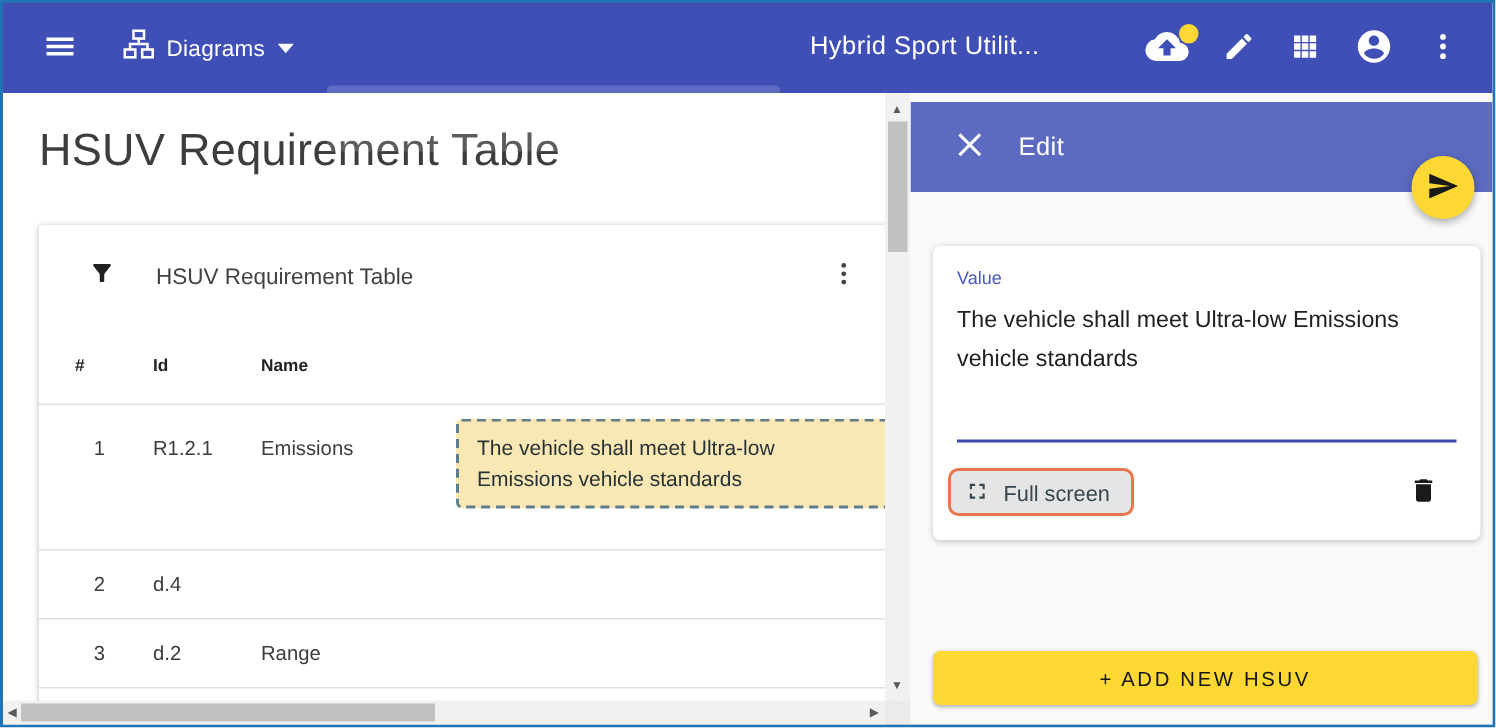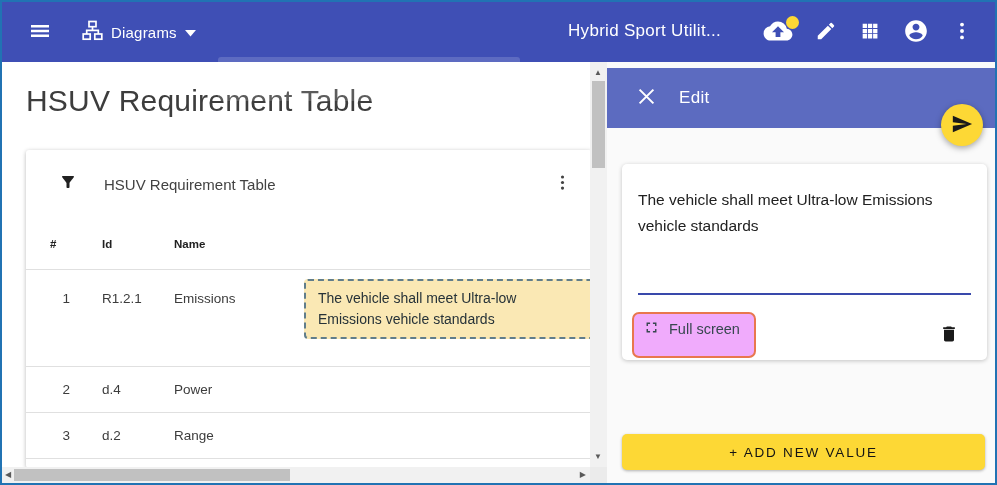--- a/index.html
+++ b/index.html
@@ -12,21 +12,21 @@
   
   .topbar{ position:absolute; left:0; top:0; width:993px; height:60px; background:var(--topbar_bg,#3f51b5); color:#fff; z-index:10; }
   .icon-btn{ background:none; border:0; padding:0; cursor:pointer; color:#fff; display:flex; align-items:center; justify-content:center; }
   .menu-btn{ position:absolute; left:26px; top:18px; width:24px; height:24px; }
   .nav-group{ position:absolute; left:80px; top:16px; height:28px; display:flex; align-items:center; gap:8px; cursor:pointer; }
   .nav-label{ font-size:15px; font-weight:500; letter-spacing:.2px; }
   .searchbox{ position:absolute; left:216px; top:8px; width:302px; height:44px; background:rgba(255,255,255,.16);
               border-radius:3px; display:flex; align-items:center; padding:0 14px; gap:15px;margin-top:47px; }
   .searchbox input{ background:transparent; border:0; outline:none; color:#fff; font-size:15px; width:100%; font-family:inherit; }
   .searchbox input::placeholder{ color:rgba(255,255,255,.85); }
-  .doc-title{ position:absolute; left:538px; top:19px; font-size:17px; font-weight:500; white-space:nowrap; letter-spacing:.3px;margin-left:28px; }
+  .doc-title{ position:absolute; left:538px; top:19px; font-size:17px; font-weight:500; white-space:nowrap; letter-spacing:.3px; }
   .topbar-actions{ position:absolute; right:22px; top:14px; height:32px; display:flex; align-items:center; gap:22px; }
   .badge-wrap{ position:relative; }
   .notif-dot{ position:absolute; top:-3px; right:-6px; width:13px; height:13px; border-radius:50%; background:var(--accent_yellow,#fdd835); }
 
   
   .left-panel{ position:absolute; left:0; top:60px; width:588px; height:421px; background:#fff; }
   .page-title{ position:absolute; left:24px; top:22px; font-size:30px; font-weight:400; color:#3d3d3d; letter-spacing:.2px; }
   .card{ position:absolute; left:24px; top:88px; width:566px; height:318px; background:#fff; border-radius:3px;
          box-shadow:0 1px 4px rgba(0,0,0,.28); }
   .card-header{ display:flex; align-items:center; height:68px; padding:0 18px 0 33px; gap:27px; }
@@ -64,21 +64,21 @@
   .fab{ position:absolute; left:334px; top:42px; width:42px; height:42px; border-radius:50%;
         background:var(--accent_yellow,#fdd835); border:0; box-shadow:0 2px 6px rgba(0,0,0,.35);
         display:flex; align-items:center; justify-content:center; cursor:pointer; z-index:4; }
   .value-card{ position:absolute; left:15px; top:102px; width:365px; height:196px; background:#fff; border-radius:5px;
                box-shadow:0 1px 4px rgba(0,0,0,.22); padding:14px 16px; }
   .value-label{ font-size:12px; color:var(--label_blue,#4a5ab9); }
   .value-text{ margin-top:9px; font-size:15.5px; line-height:26px; color:#212121; width:320px; cursor:text; }
   .underline{ position:absolute; left:16px; right:16px; top:129px; height:2px; background:var(--underline,#3949ab); }
   .value-actions{ position:absolute; left:10px; right:16px; top:148px; display:flex; align-items:center; }
   .fullscreen-btn{ display:flex; align-items:center; gap:9px; border:2px solid var(--fullscreen_outline,#e8774e);
-                   border-radius:7px; padding:5px 14px 17px 9px; background:#f0abfc; font-size:14.5px; color:#37474f;
+                   border-radius:7px; padding:5px 14px 2px 9px; background:#e5e5e5; font-size:14.5px; color:#37474f;
                    font-family:inherit; cursor:pointer; }
   .trash-btn{ margin-left:auto; margin-right:12px; background:none; border:0; cursor:pointer; }
   .add-btn{ position:absolute; left:15px; top:372px; width:363px; height:36px; background:var(--accent_yellow,#fdd835);
             border:0; border-radius:5px; box-shadow:0 1px 3px rgba(0,0,0,.3); font-size:13.5px; font-weight:500;
             letter-spacing:1.8px; color:#141414; font-family:inherit; cursor:pointer; }
 </style>
 </head>
 <body>
 
 <div class="screen">
@@ -196,21 +196,20 @@
         <div class="c">R1.2.1</div>
         <div class="c">Emissions</div>
         <div>
           <div class="sel-cell">The vehicle shall meet Ultra-low Emissions vehicle standards</div>
         </div>
       </div>
 
       <div class="trow rowstd">
         <div class="c c-num">2</div>
         <div class="c">d.4</div>
-        <div class="c">Power</div>
         <div class="c"></div>
       </div>
 
       <div class="trow rowstd">
         <div class="c c-num">3</div>
         <div class="c">d.2</div>
         <div class="c">Range</div>
         <div class="c"></div>
       </div>
     </div>
@@ -242,20 +241,21 @@
 
     <button class="fab">
       <span>
         <svg width="22" height="22" viewBox="0 0 24 24">
             <path fill="#1a1a1a" d="M2.01 21L23 12 2.01 3 2 10l15 2-15 2z"></path>
           </svg>
       </span>
     </button>
 
     <div class="value-card">
+      <div class="value-label">Value</div>
       <div class="value-text">The vehicle shall meet Ultra-low Emissions vehicle standards</div>
       <div class="underline"></div>
       <div class="value-actions">
         <button class="fullscreen-btn">
           <span>
             <svg width="17" height="17" viewBox="0 0 24 24">
                 <path fill="#37474f" d="M7 14H5v5h5v-2H7v-3zM5 10h2V7h3V5H5v5zm12 7h-3v2h5v-5h-2v3zM14 5v2h3v3h2V5h-5z"></path>
               </svg>
           </span>
           <span>Full screen</span>
@@ -263,16 +263,16 @@
         <button class="trash-btn">
           <span>
             <svg width="20" height="22" viewBox="0 0 24 24">
                 <path fill="#1a1a1a" d="M6 19c0 1.1.9 2 2 2h8c1.1 0 2-.9 2-2V7H6v12zM19 4h-3.5l-1-1h-5l-1 1H5v2h14V4z"></path>
               </svg>
           </span>
         </button>
       </div>
     </div>
 
-    <button class="add-btn">+ ADD NEW VALUE</button>
+    <button class="add-btn">+ ADD NEW HSUV</button>
   </aside>
 
 </div>
 
 </body></html>

